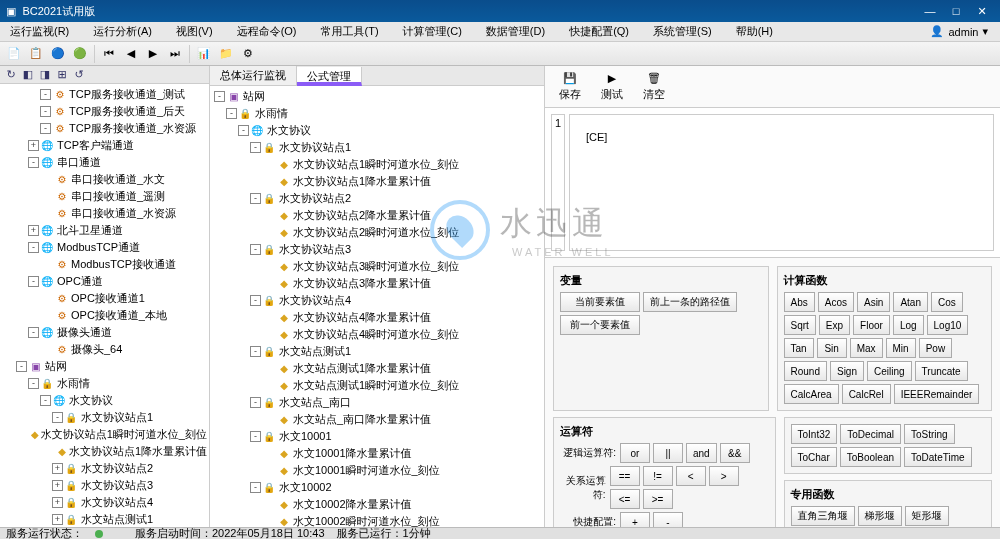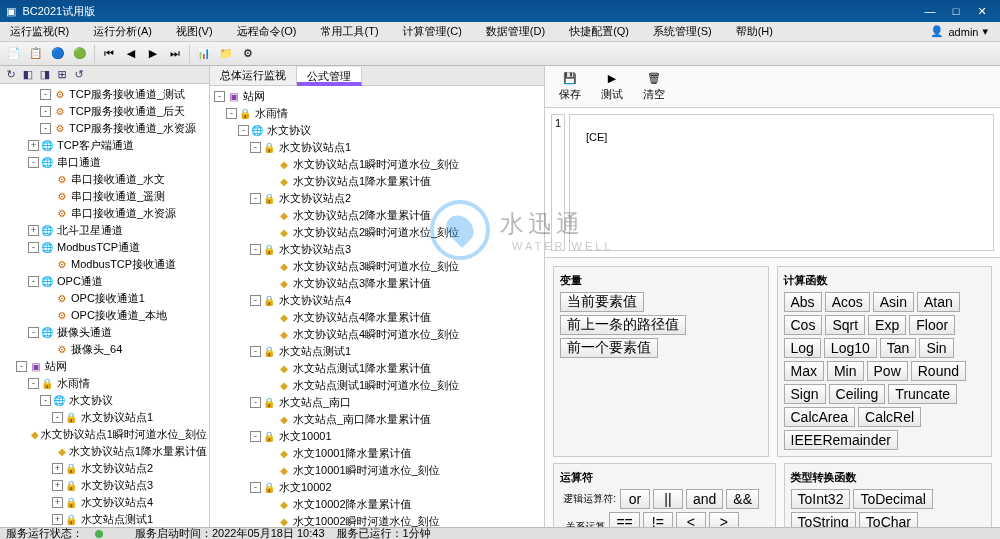--- a/index.html
+++ b/index.html
@@ -37,30 +37,30 @@
 .rp-toolbar { height: 42px; border-bottom: 1px solid #ccc; display: flex; align-items: center; padding: 0 8px; gap: 8px; }
 .rp-tb-btn { display: flex; flex-direction: column; align-items: center; gap: 2px; cursor: pointer; padding: 2px 6px; }
 .formula-area { height: 150px; border-bottom: 1px solid #ccc; padding: 6px; display: flex; gap: 4px; background: #fff; }
 .formula-left { width: 14px; border: 1px solid #ccc; text-align: center; padding-top: 2px; }
 .formula-input { flex: 1; border: 1px solid #ccc; padding: 16px; }
 .op-area { flex: 1; padding: 8px; overflow-y: auto; }
 .op-row { display: flex; gap: 8px; margin-bottom: 6px; }
 .op-group { border: 1px solid #ccc; padding: 6px; background: #f5f5f5; }
 .op-title { font-weight: bold; margin-bottom: 4px; }
 .op-grid { display: flex; flex-wrap: wrap; gap: 3px; }
-.op-btn { min-width: 30px; height: 20px; border: 1px solid #aaa; background: linear-gradient(#fff, #e8e8e8); display: flex; align-items: center; justify-content: center; cursor: pointer; padding: 0 6px; font-size: 14px; }
+.op-btn { min-width: 30px; height: 20px; border: 1px solid #aaa; background: linear-gradient(#fff, #e8e8e8); display: flex; align-items: center; justify-content: center; cursor: pointer; padding: 0 6px; font-size: 10px; }
 .op-btn.wide { min-width: 80px; }
 .label-col { width: 60px; text-align: right; padding-right: 4px; font-size: 10px; }
 .statusbar { height: 12px; background: #e0e0e0; border-top: 1px solid #bbb; display: flex; align-items: center; padding: 0 6px; gap: 12px; font-size: 10px; }
 .status-dot { width: 8px; height: 8px; border-radius: 50%; background: #4caf50; display: inline-block; }
 .watermark { position: absolute; top: 200px; left: 430px; opacity: 0.35; display: flex; align-items: center; gap: 10px; pointer-events: none; z-index: 100; }
 .wm-logo { width: 60px; height: 60px; border: 4px solid #2196f3; border-radius: 50%; position: relative; }
 .wm-drop { position: absolute; top: 10px; left: 14px; width: 24px; height: 30px; background: #2196f3; border-radius: 50% 50% 50% 0; transform: rotate(-45deg); }
 .wm-text { display: flex; flex-direction: column; }
-.wm-cn { font-size: 24px; color: #333; letter-spacing: 4px; font-family: Liberation Mono, monospace; }
+.wm-cn { font-size: 32px; color: #333; letter-spacing: 4px; font-family: Liberation Mono, monospace; }
 .wm-en { font-size: 11px; color: #666; letter-spacing: 3px; margin-left: 12px; }
 ::-webkit-scrollbar { width: 14px; height: 14px; }
 ::-webkit-scrollbar-track { background: #f0f0f0; }
 ::-webkit-scrollbar-thumb { background: #c0c0c0; border: 1px solid #a0a0a0; }
 </style>
 </head>
 <body>
 
 <div class="titlebar">
   <div class="titlebar-left">
@@ -529,21 +529,20 @@
                 <div class="label-col">快捷配置:</div>
                 <div class="op-grid">
                   <div class="op-btn">+</div>
                   <div class="op-btn">-</div>
                 </div>
               </div>
             </div>
         </div>
         <div style="flex:1;display:flex;flex-direction:column;gap:6px">
           <div class="op-group">
-            <div class="op-title">类型转换函数</div>
             <div class="op-grid" id="typeconv-btns">
                 <div class="op-btn">ToInt32</div>
                 <div class="op-btn">ToDecimal</div>
                 <div class="op-btn">ToString</div>
                 <div class="op-btn">ToChar</div>
                 <div class="op-btn">ToBoolean</div>
                 <div class="op-btn">ToDateTime</div>
               </div>
           </div>
           <div class="op-group">

